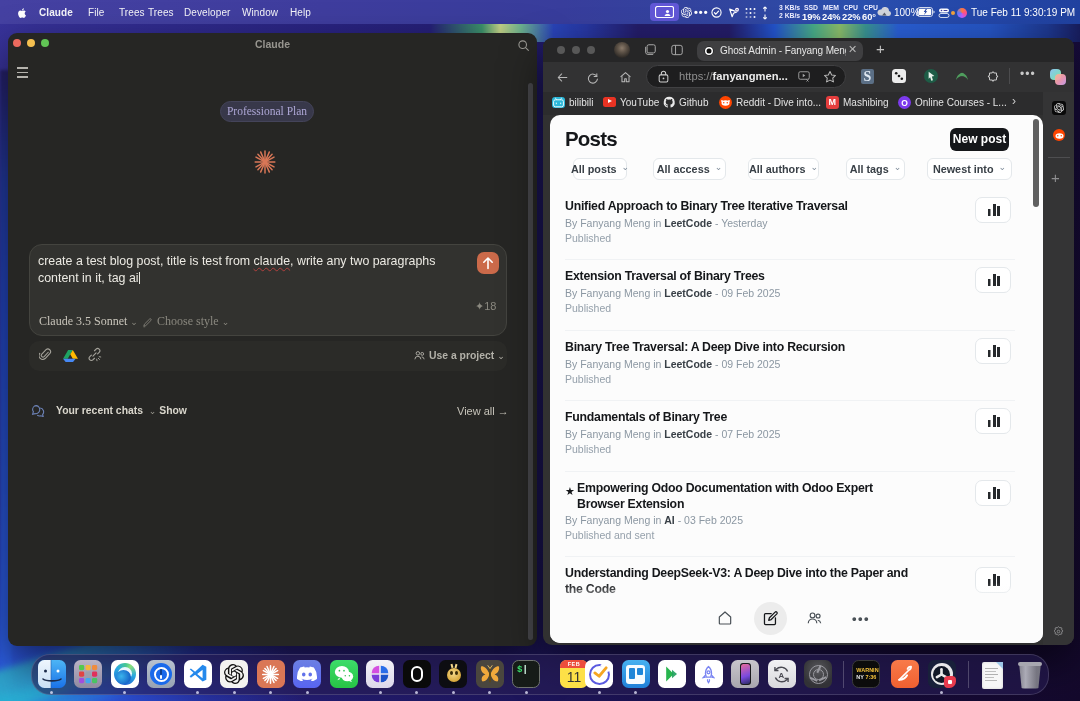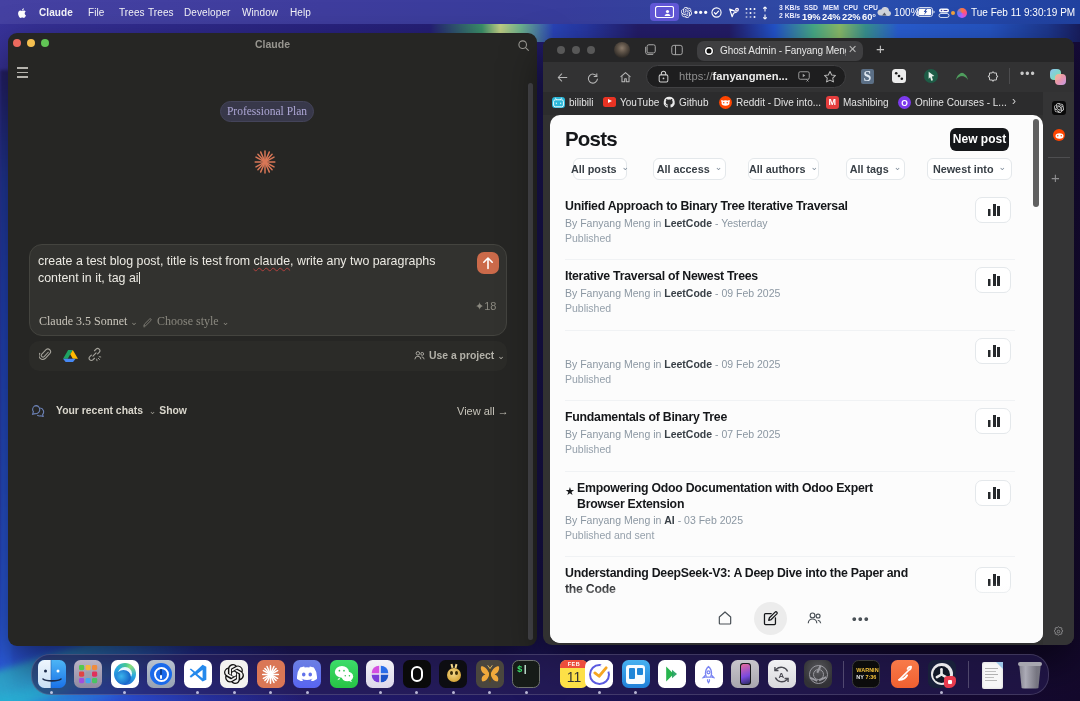--- a/index.html
+++ b/index.html
@@ -368,25 +368,26 @@
     <div class="pill" style="left:103px;width:73px;">All access</div>
     <div class="pill" style="left:198px;width:71px;">All authors</div>
     <div class="pill" style="left:296px;width:59px;">All tags</div>
     <div class="pill" style="left:377px;width:85px;">Newest into</div>
 
     <div class="pt" style="top:84px;">Unified Approach to Binary Tree Iterative Traversal</div>
     <div class="pm" style="top:102px;">By Fanyang Meng in <b>LeetCode</b> - Yesterday</div>
     <div class="pp" style="top:117px;">Published</div>
     <div class="chart" style="top:82px;"></div>
     <div class="divl" style="top:144px;"></div>
-    <div class="pt" style="top:154px;">Iterative Traversal of Newest Trees</div>
+    <div class="pt" style="top:154px;">Extension Traversal of Binary Trees</div>
     <div class="pm" style="top:172px;">By Fanyang Meng in <b>LeetCode</b> - 09 Feb 2025</div>
     <div class="pp" style="top:187px;">Published</div>
     <div class="chart" style="top:152px;"></div>
     <div class="divl" style="top:215px;"></div>
+    <div class="pt" style="top:225px;">Binary Tree Traversal: A Deep Dive into Recursion</div>
     <div class="pm" style="top:243px;">By Fanyang Meng in <b>LeetCode</b> - 09 Feb 2025</div>
     <div class="pp" style="top:258px;">Published</div>
     <div class="chart" style="top:223px;"></div>
     <div class="divl" style="top:285px;"></div>
     <div class="pt" style="top:295px;">Fundamentals of Binary Tree</div>
     <div class="pm" style="top:313px;">By Fanyang Meng in <b>LeetCode</b> - 07 Feb 2025</div>
     <div class="pp" style="top:328px;">Published</div>
     <div class="chart" style="top:293px;"></div>
     <div class="divl" style="top:356px;"></div>
     <div class="abs" style="left:15px;top:370px;font-size:11px;color:#15171a;">★</div>

